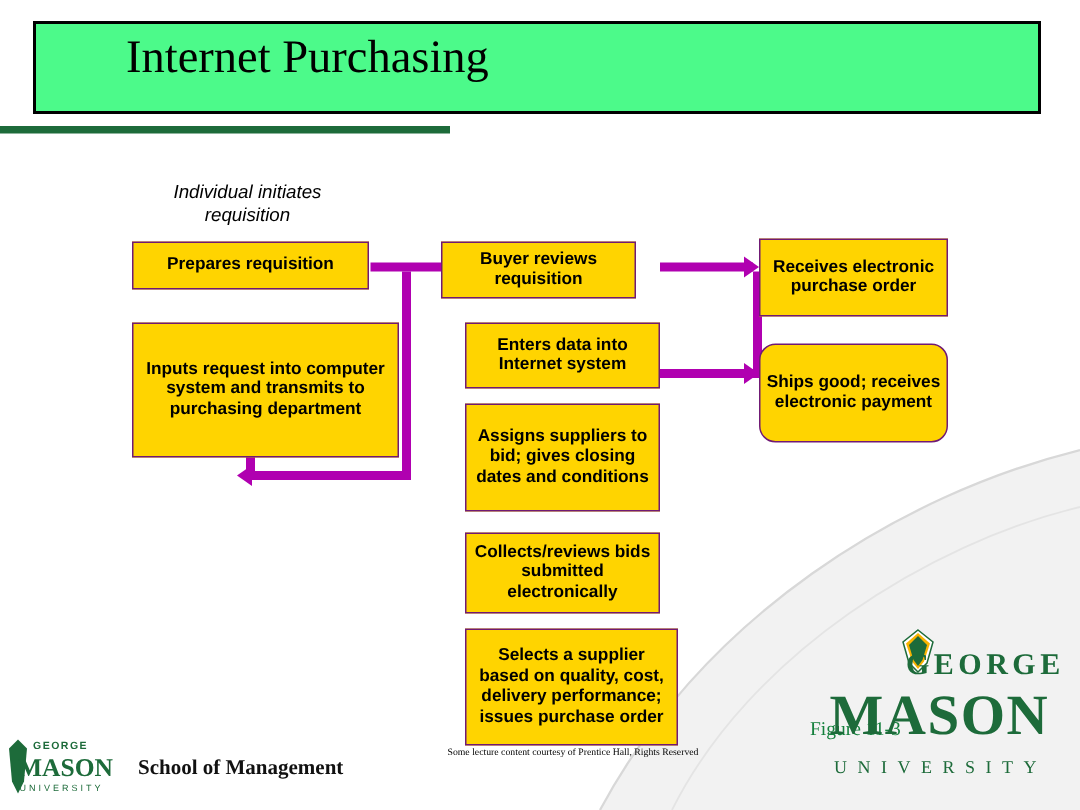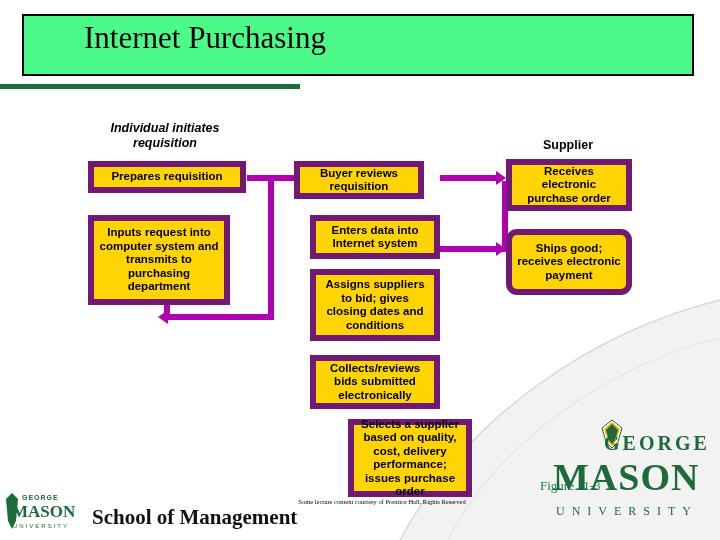--- a/index.html
+++ b/index.html
@@ -62,31 +62,31 @@
     width: 300px;
     height: 5px;
     background: #1d6b3a;
   }
 
   
   .col-head {
     position: absolute;
     text-align: center;
     font-size: 12.5px;
-    font-weight: bold;
+    font-weight: normal;
     color: #000000;
     line-height: 15px;
   }
   .col-head.italic { font-style: italic; }
 
   
   .pbox {
     position: absolute;
     background: #ffd400;
-    border: 6px solid #701a75;
+    border: 1px solid #701a75;
     box-sizing: border-box;
     display: flex;
     align-items: center;
     justify-content: center;
     text-align: center;
     font-size: 11.5px;
     font-weight: bold;
     color: #000000;
     line-height: 13.5px;
     padding: 2px 4px;
@@ -168,21 +168,21 @@
     left: 13px;
     top: 523px;
     font-size: 6px;
     letter-spacing: 2px;
     color: #1d6b3a;
   }
   .som-text {
     position: absolute;
     left: 92px;
     top: 505px;
-    font-size: 21px;
+    font-size: 14px;
     font-weight: bold;
     color: #111111;
     font-family: "Liberation Serif", serif;
   }
 
   
   .gm-right-george {
     position: absolute;
     left: 604px;
     top: 432px;
@@ -221,50 +221,49 @@
     <path d="M720,300 C600,330 470,410 400,540 L720,540 Z" fill="#f2f2f2"></path>
     <path d="M720,300 C600,330 470,410 400,540" fill="none" stroke="#d8d8d8" stroke-width="1.5"></path>
     <path d="M720,338 C620,362 500,436 448,540" fill="none" stroke="#e4e4e4" stroke-width="1.2"></path>
   </svg>
 
   <div class="title-box"></div>
   <div class="title-text">Internet Purchasing</div>
   <div class="title-rule"></div>
 
   <div class="col-head italic" style="left:86px; top:121px; width:158px;">Individual initiates requisition</div>
-  <div class="col-head" style="left:498px; top:138px; width:140px;">Supplier</div>
 
   <div class="conn" style="left:247px; top:175px; width:62px; height:6px;"></div>
   <div class="arrowhead arrow-right" style="left:303px; top:171px;"></div>
 
   <div class="conn" style="left:440px; top:175px; width:62px; height:6px;"></div>
   <div class="arrowhead arrow-right" style="left:496px; top:171px;"></div>
 
   <div class="conn" style="left:268px; top:181px; width:6px; height:139px;"></div>
   <div class="conn" style="left:164px; top:314px; width:110px; height:6px;"></div>
   <div class="conn" style="left:164px; top:226px; width:6px; height:92px;"></div>
   <div class="arrowhead arrow-left" style="left:158px; top:310px;"></div>
 
   <div class="conn" style="left:502px; top:181px; width:6px; height:68px;"></div>
   <div class="conn" style="left:440px; top:246px; width:68px; height:6px;"></div>
   <div class="arrowhead arrow-right" style="left:496px; top:242px;"></div>
 
   <div class="pbox" style="left:88px; top:161px; width:158px; height:32px;">Prepares requisition</div>
 
-  <div class="pbox" style="left:88px; top:215px; width:142px; height:90px;">Inputs request into computer system and transmits to purchasing department</div>
+  <div class="pbox" style="left:88px; top:215px; width:178px; height:90px;">Inputs request into computer system and transmits to purchasing department</div>
 
   <div class="pbox" style="left:294px; top:161px; width:130px; height:38px;">Buyer reviews requisition</div>
 
   <div class="pbox" style="left:310px; top:215px; width:130px; height:44px;">Enters data into Internet system</div>
 
   <div class="pbox" style="left:310px; top:269px; width:130px; height:72px;">Assigns suppliers to bid; gives closing dates and conditions</div>
 
   <div class="pbox" style="left:310px; top:355px; width:130px; height:54px;">Collects/reviews bids submitted electronically</div>
 
-  <div class="pbox" style="left:310px; top:419px; width:124px; height:78px;margin-left:38px;">Selects a supplier based on quality, cost, delivery performance; issues purchase order</div>
+  <div class="pbox" style="left:310px; top:419px; width:142px; height:78px;">Selects a supplier based on quality, cost, delivery performance; issues purchase order</div>
 
   <div class="pbox" style="left:506px; top:159px; width:126px; height:52px;">Receives electronic purchase order</div>
 
   <div class="pbox" style="left:506px; top:229px; width:126px; height:66px;border-radius:11px;">Ships good; receives electronic payment</div>
 
   <div class="figure-caption">Figure 11-3</div>
 
   <div class="credit">Some lecture content courtesy of Prentice Hall, Rights Reserved</div>
 
   <svg style="position:absolute;left:592px;top:418px;width:40px;height:42px;" viewBox="0 0 40 42">

